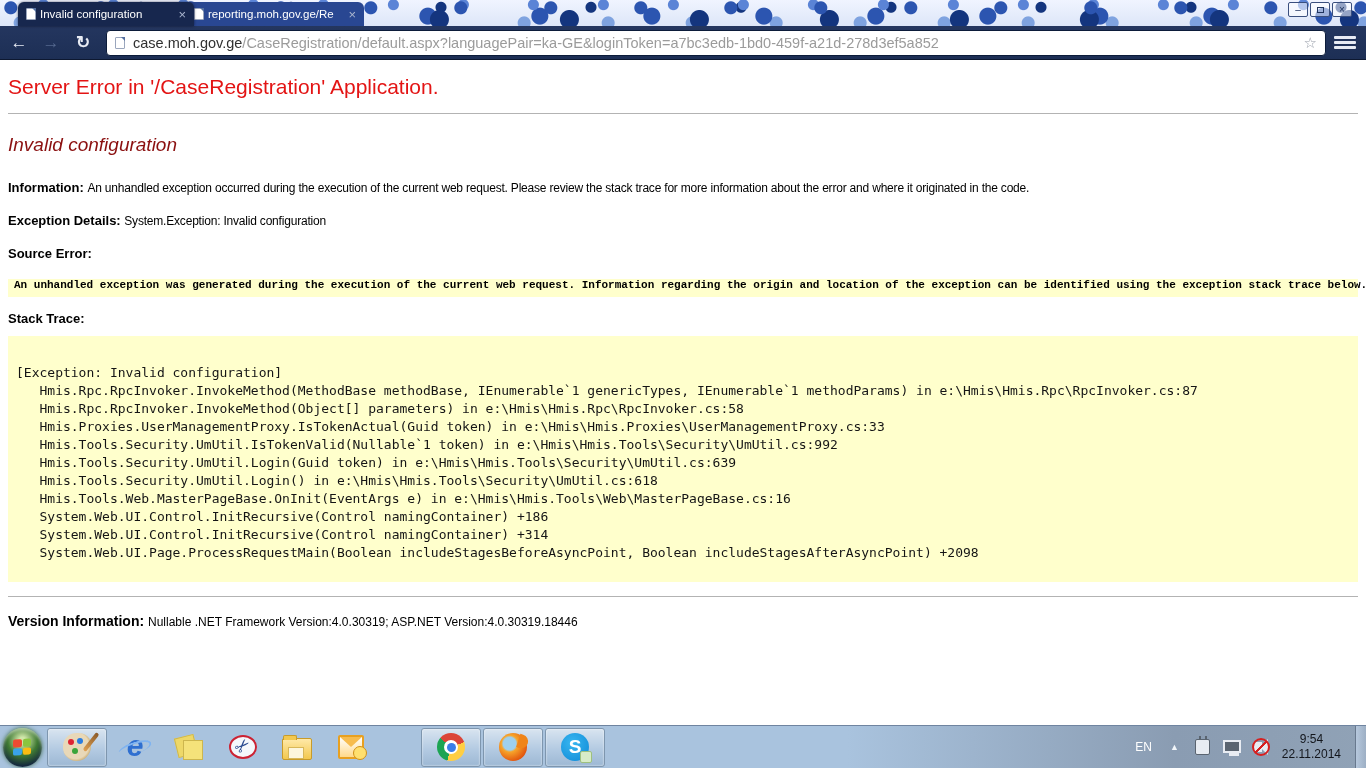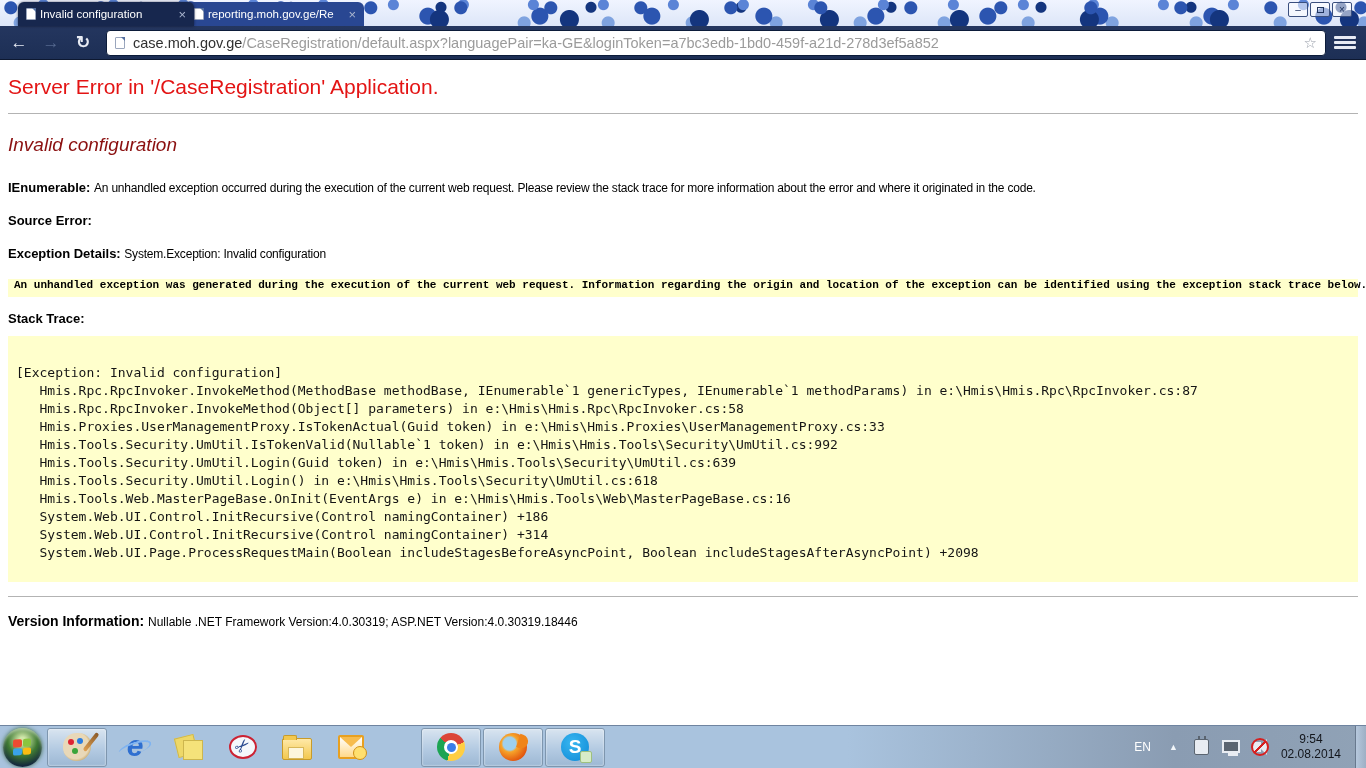--- a/index.html
+++ b/index.html
@@ -203,25 +203,25 @@
       <span></span>
       <span></span>
     </div>
 </div>
 
 <div class="page">
   <h1 class="ysod-h1">Server Error in '/CaseRegistration' Application.</h1>
   <hr>
   <h2 class="ysod-h2">Invalid configuration</h2>
 
-  <p class="meta"><b>IEnumerable: </b><span>An unhandled exception occurred during the execution of the current web request. Please review the stack trace for more information about the error and where it originated in the code.</span></p>
+  <p class="meta"><b>Information: </b><span>An unhandled exception occurred during the execution of the current web request. Please review the stack trace for more information about the error and where it originated in the code.</span></p>
+
+  <p class="meta"><b>Exception Details: </b><span>System.Exception: Invalid configuration</span></p>
 
   <p class="meta"><b>Source Error:</b></p>
-
-  <p class="meta"><b>Exception Details: </b><span>System.Exception: Invalid configuration</span></p>
   <div class="ybox ybox-small">An unhandled exception was generated during the execution of the current web request. Information regarding the origin and location of the exception can be identified using the exception stack trace below.</div>
 
   <p class="meta stacklbl"><b>Stack Trace:</b></p>
   <pre class="ybox ybox-pre">[Exception: Invalid configuration]
    Hmis.Rpc.RpcInvoker.InvokeMethod(MethodBase methodBase, IEnumerable`1 genericTypes, IEnumerable`1 methodParams) in e:\Hmis\Hmis.Rpc\RpcInvoker.cs:87
    Hmis.Rpc.RpcInvoker.InvokeMethod(Object[] parameters) in e:\Hmis\Hmis.Rpc\RpcInvoker.cs:58
    Hmis.Proxies.UserManagementProxy.IsTokenActual(Guid token) in e:\Hmis\Hmis.Proxies\UserManagementProxy.cs:33
    Hmis.Tools.Security.UmUtil.IsTokenValid(Nullable`1 token) in e:\Hmis\Hmis.Tools\Security\UmUtil.cs:992
    Hmis.Tools.Security.UmUtil.Login(Guid token) in e:\Hmis\Hmis.Tools\Security\UmUtil.cs:639
    Hmis.Tools.Security.UmUtil.Login() in e:\Hmis\Hmis.Tools\Security\UmUtil.cs:618
@@ -273,17 +273,17 @@
     </div>
 
   <div class="tray">
     <span class="tray-lang">EN</span>
     <span class="tray-arrow">▲</span>
     <span class="ti ti-plug"></span>
     <span class="ti ti-net"></span>
     <span class="ti ti-spk"></span>
     <div class="tray-clock">
       <div>9:54</div>
-      <div>02.08.2014</div>
+      <div>22.11.2014</div>
     </div>
     <div class="show-desktop"></div>
   </div>
 </div>
 
 </body></html>

